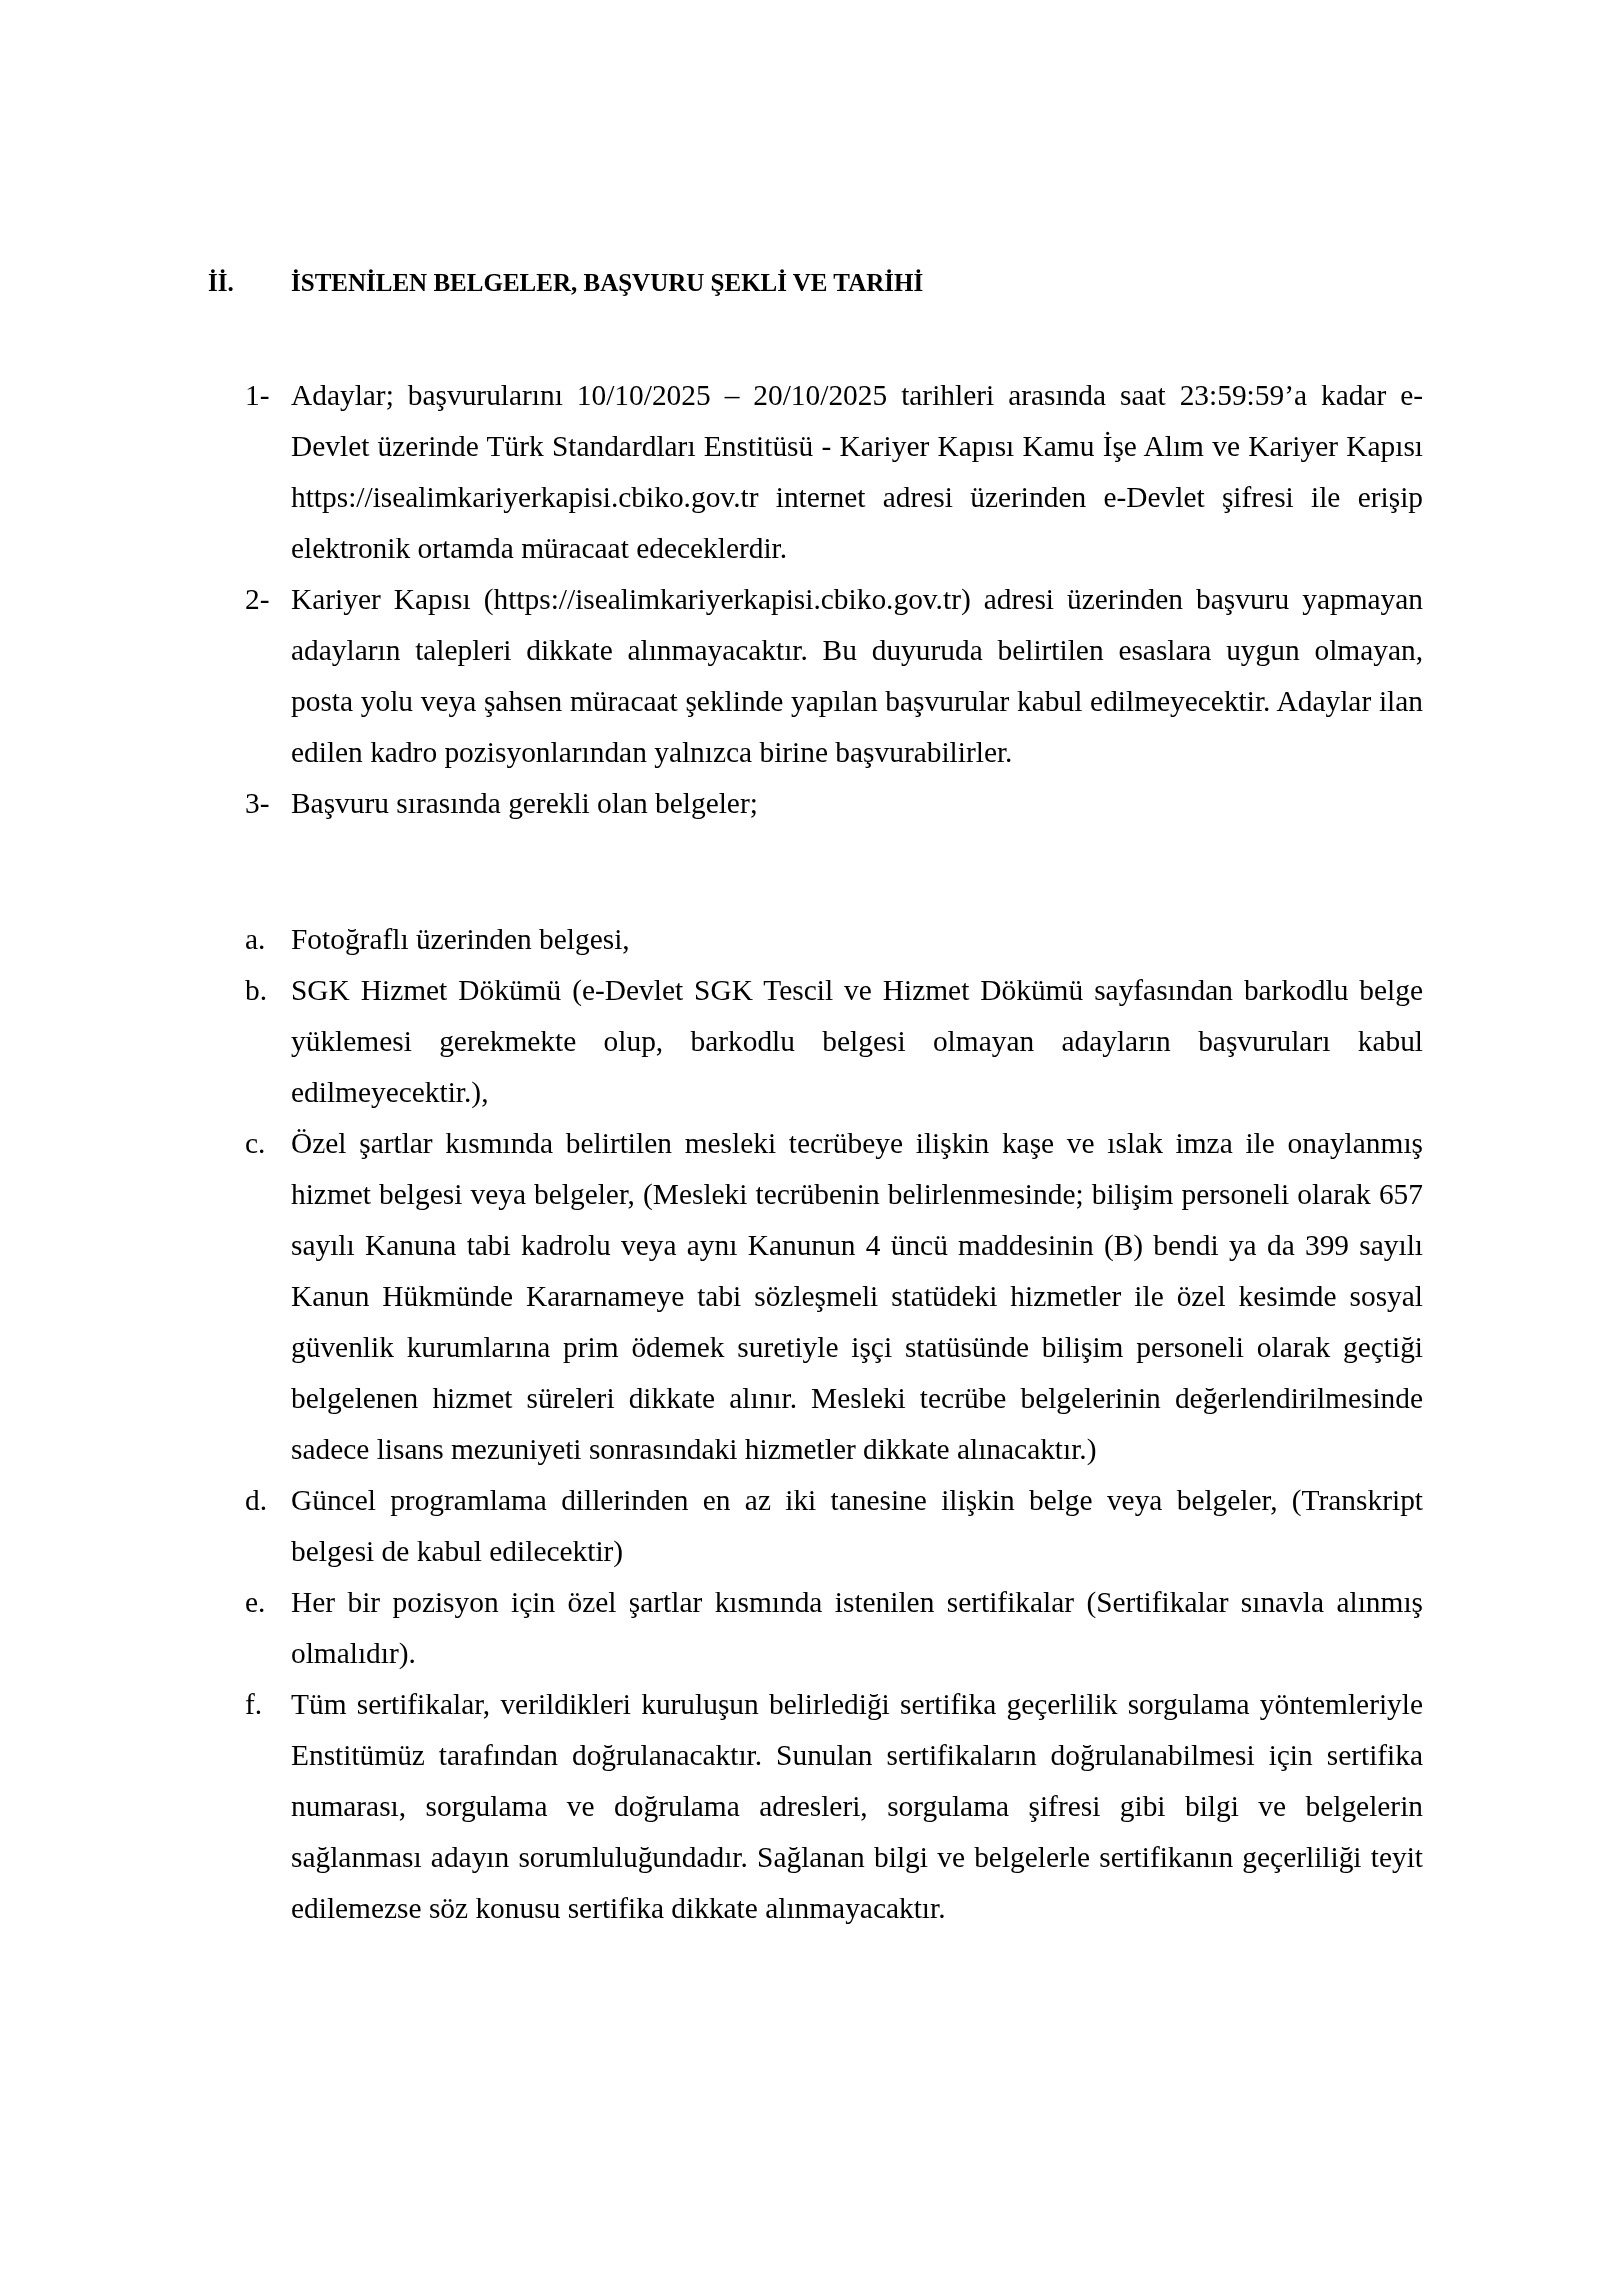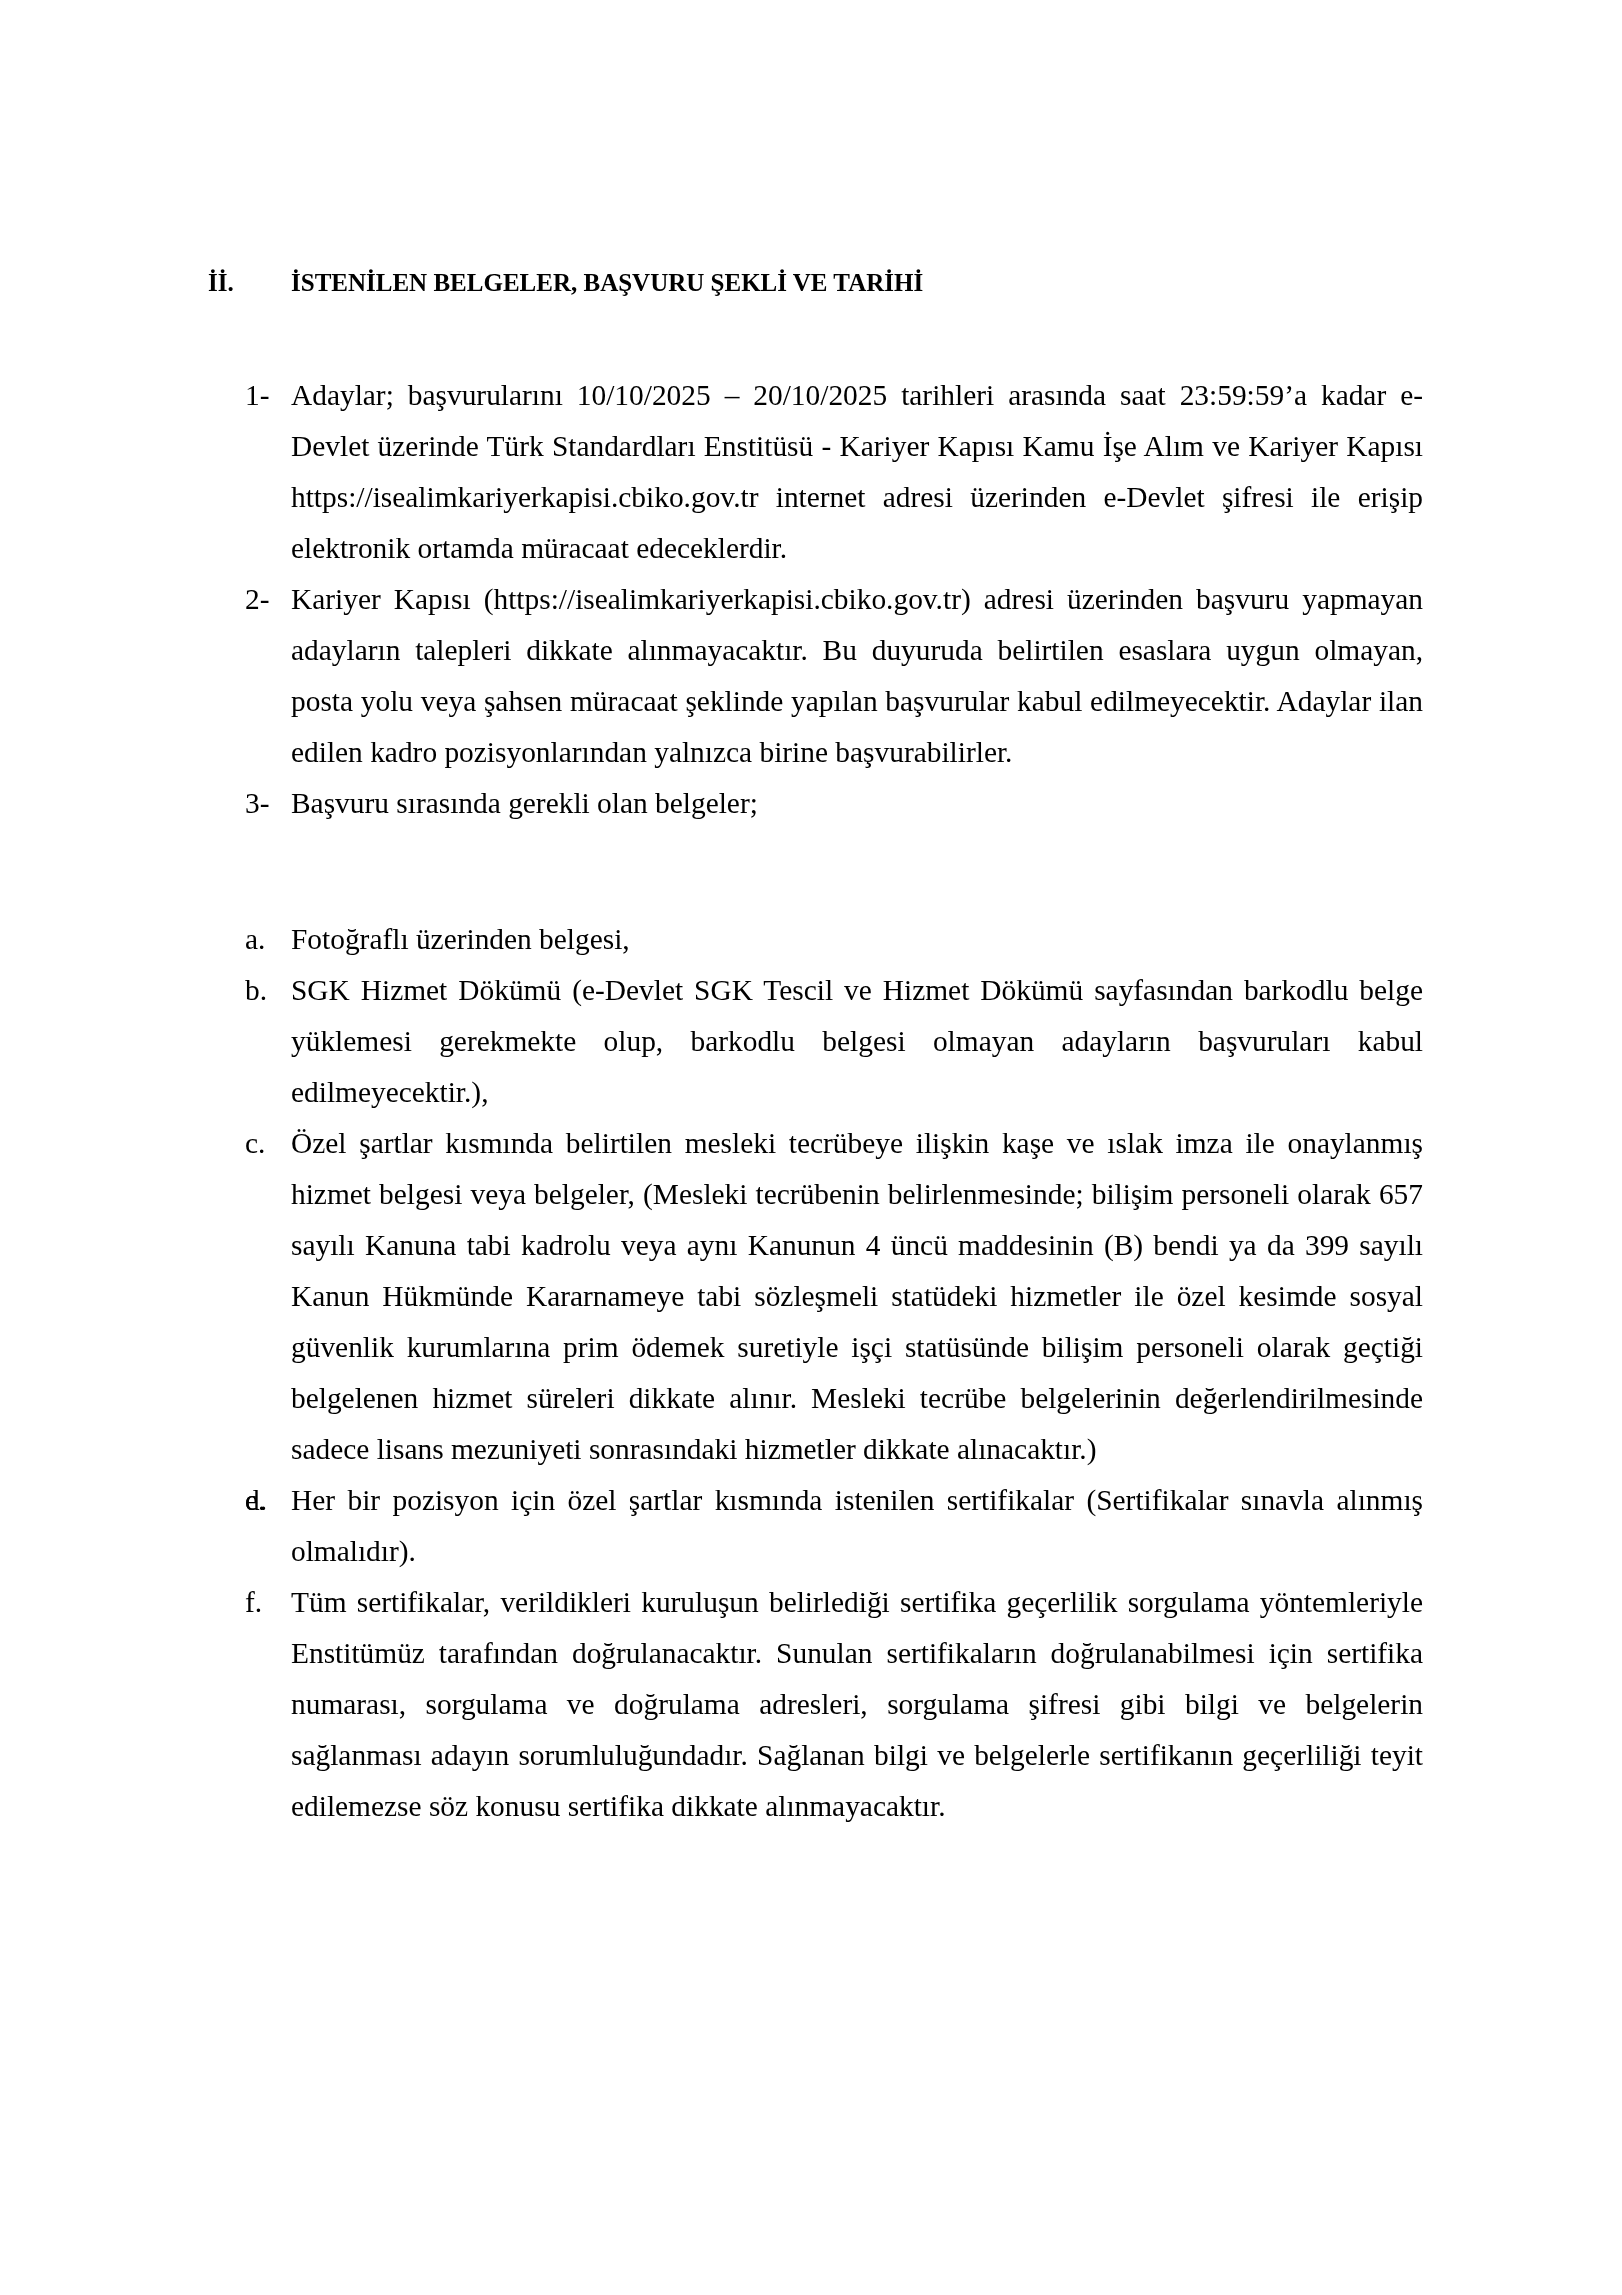--- a/index.html
+++ b/index.html
@@ -89,20 +89,21 @@
     <div class="item">
       <span class="marker">b.</span>
       <span>SGK Hizmet Dökümü (e-Devlet SGK Tescil ve Hizmet Dökümü sayfasından barkodlu belge yüklemesi gerekmekte olup, barkodlu belgesi olmayan adayların başvuruları kabul edilmeyecektir.),</span>
     </div>
     <div class="item">
       <span class="marker">c.</span>
       <span>Özel şartlar kısmında belirtilen mesleki tecrübeye ilişkin kaşe ve ıslak imza ile onaylanmış hizmet belgesi veya belgeler, (Mesleki tecrübenin belirlenmesinde; bilişim personeli olarak 657 sayılı Kanuna tabi kadrolu veya aynı Kanunun 4 üncü maddesinin (B) bendi ya da 399 sayılı Kanun Hükmünde Kararnameye tabi sözleşmeli statüdeki hizmetler ile özel kesimde sosyal güvenlik kurumlarına prim ödemek suretiyle işçi statüsünde bilişim personeli olarak geçtiği belgelenen hizmet süreleri dikkate alınır. Mesleki tecrübe belgelerinin değerlendirilmesinde sadece lisans mezuniyeti sonrasındaki hizmetler dikkate alınacaktır.)</span>
     </div>
     <div class="item">
       <span class="marker">d.</span>
+      <span>Güncel programlama dillerinden en az iki tanesine ilişkin belge veya belgeler, (Transkript belgesi de kabul edilecektir)</span>
     </div>
     <div class="item">
       <span class="marker">e.</span>
       <span>Her bir pozisyon için özel şartlar kısmında istenilen sertifikalar (Sertifikalar sınavla alınmış olmalıdır).</span>
     </div>
     <div class="item">
       <span class="marker">f.</span>
       <span>Tüm sertifikalar, verildikleri kuruluşun belirlediği sertifika geçerlilik sorgulama yöntemleriyle Enstitümüz tarafından doğrulanacaktır. Sunulan sertifikaların doğrulanabilmesi için sertifika numarası, sorgulama ve doğrulama adresleri, sorgulama şifresi gibi bilgi ve belgelerin sağlanması adayın sorumluluğundadır. Sağlanan bilgi ve belgelerle sertifikanın geçerliliği teyit edilemezse söz konusu sertifika dikkate alınmayacaktır.</span>
     </div>
   </div>

